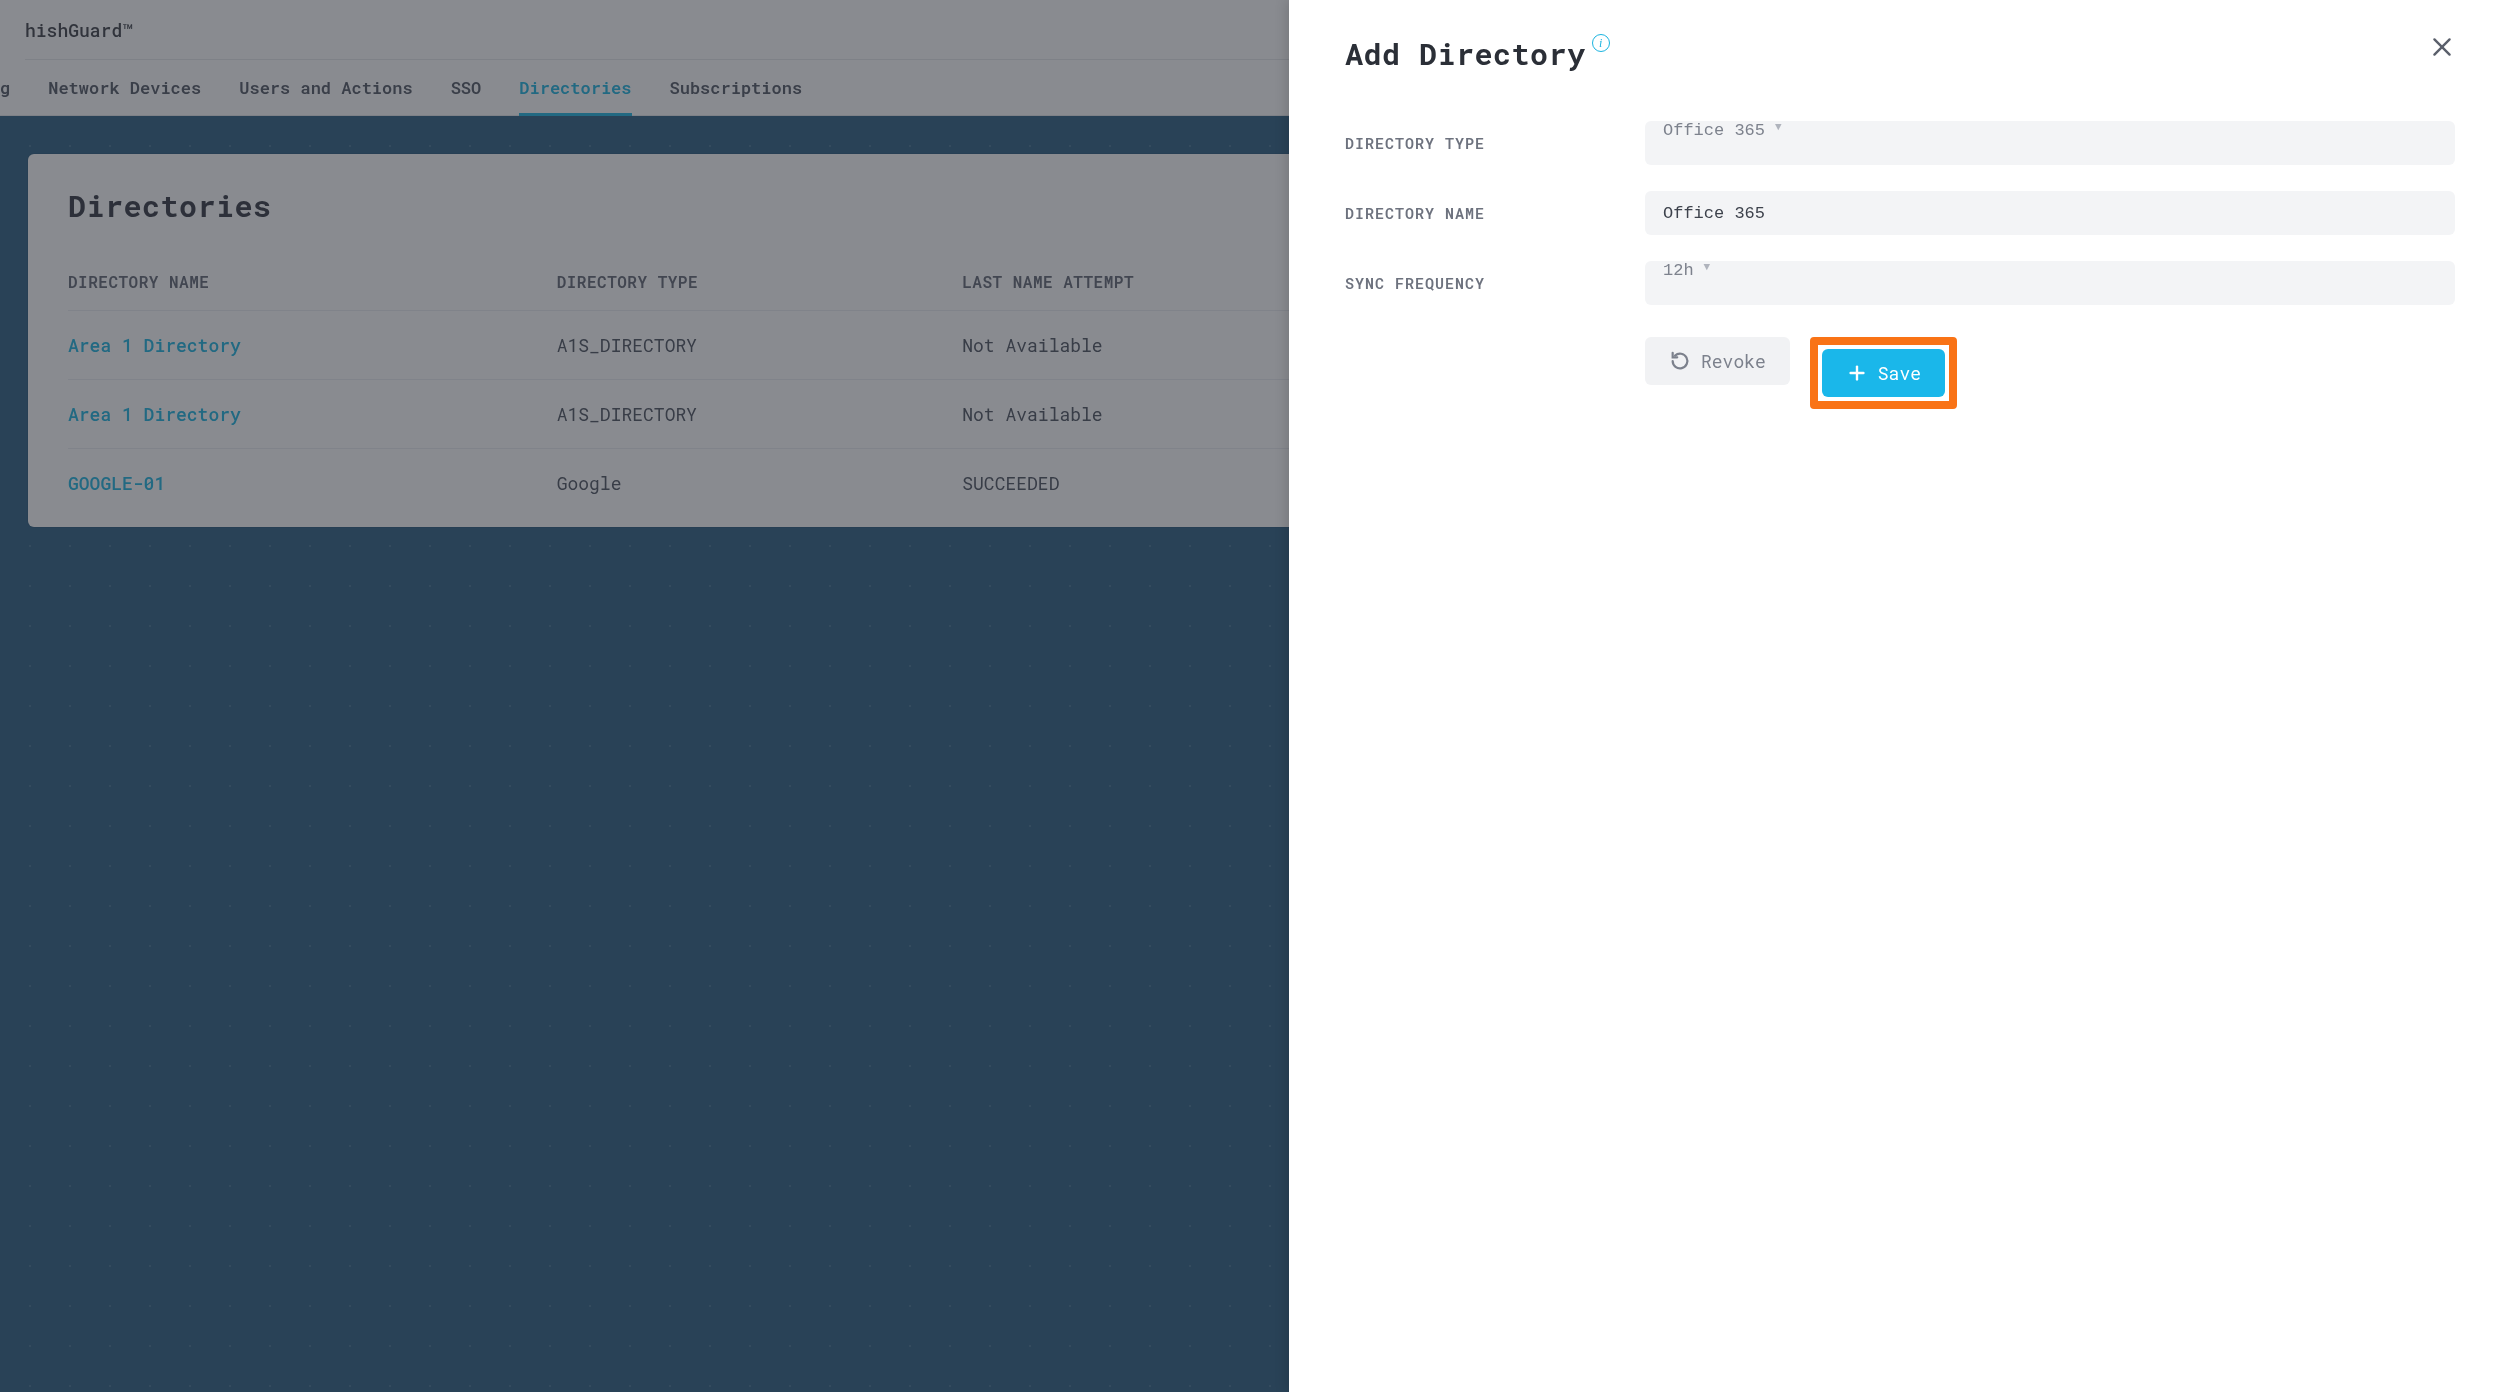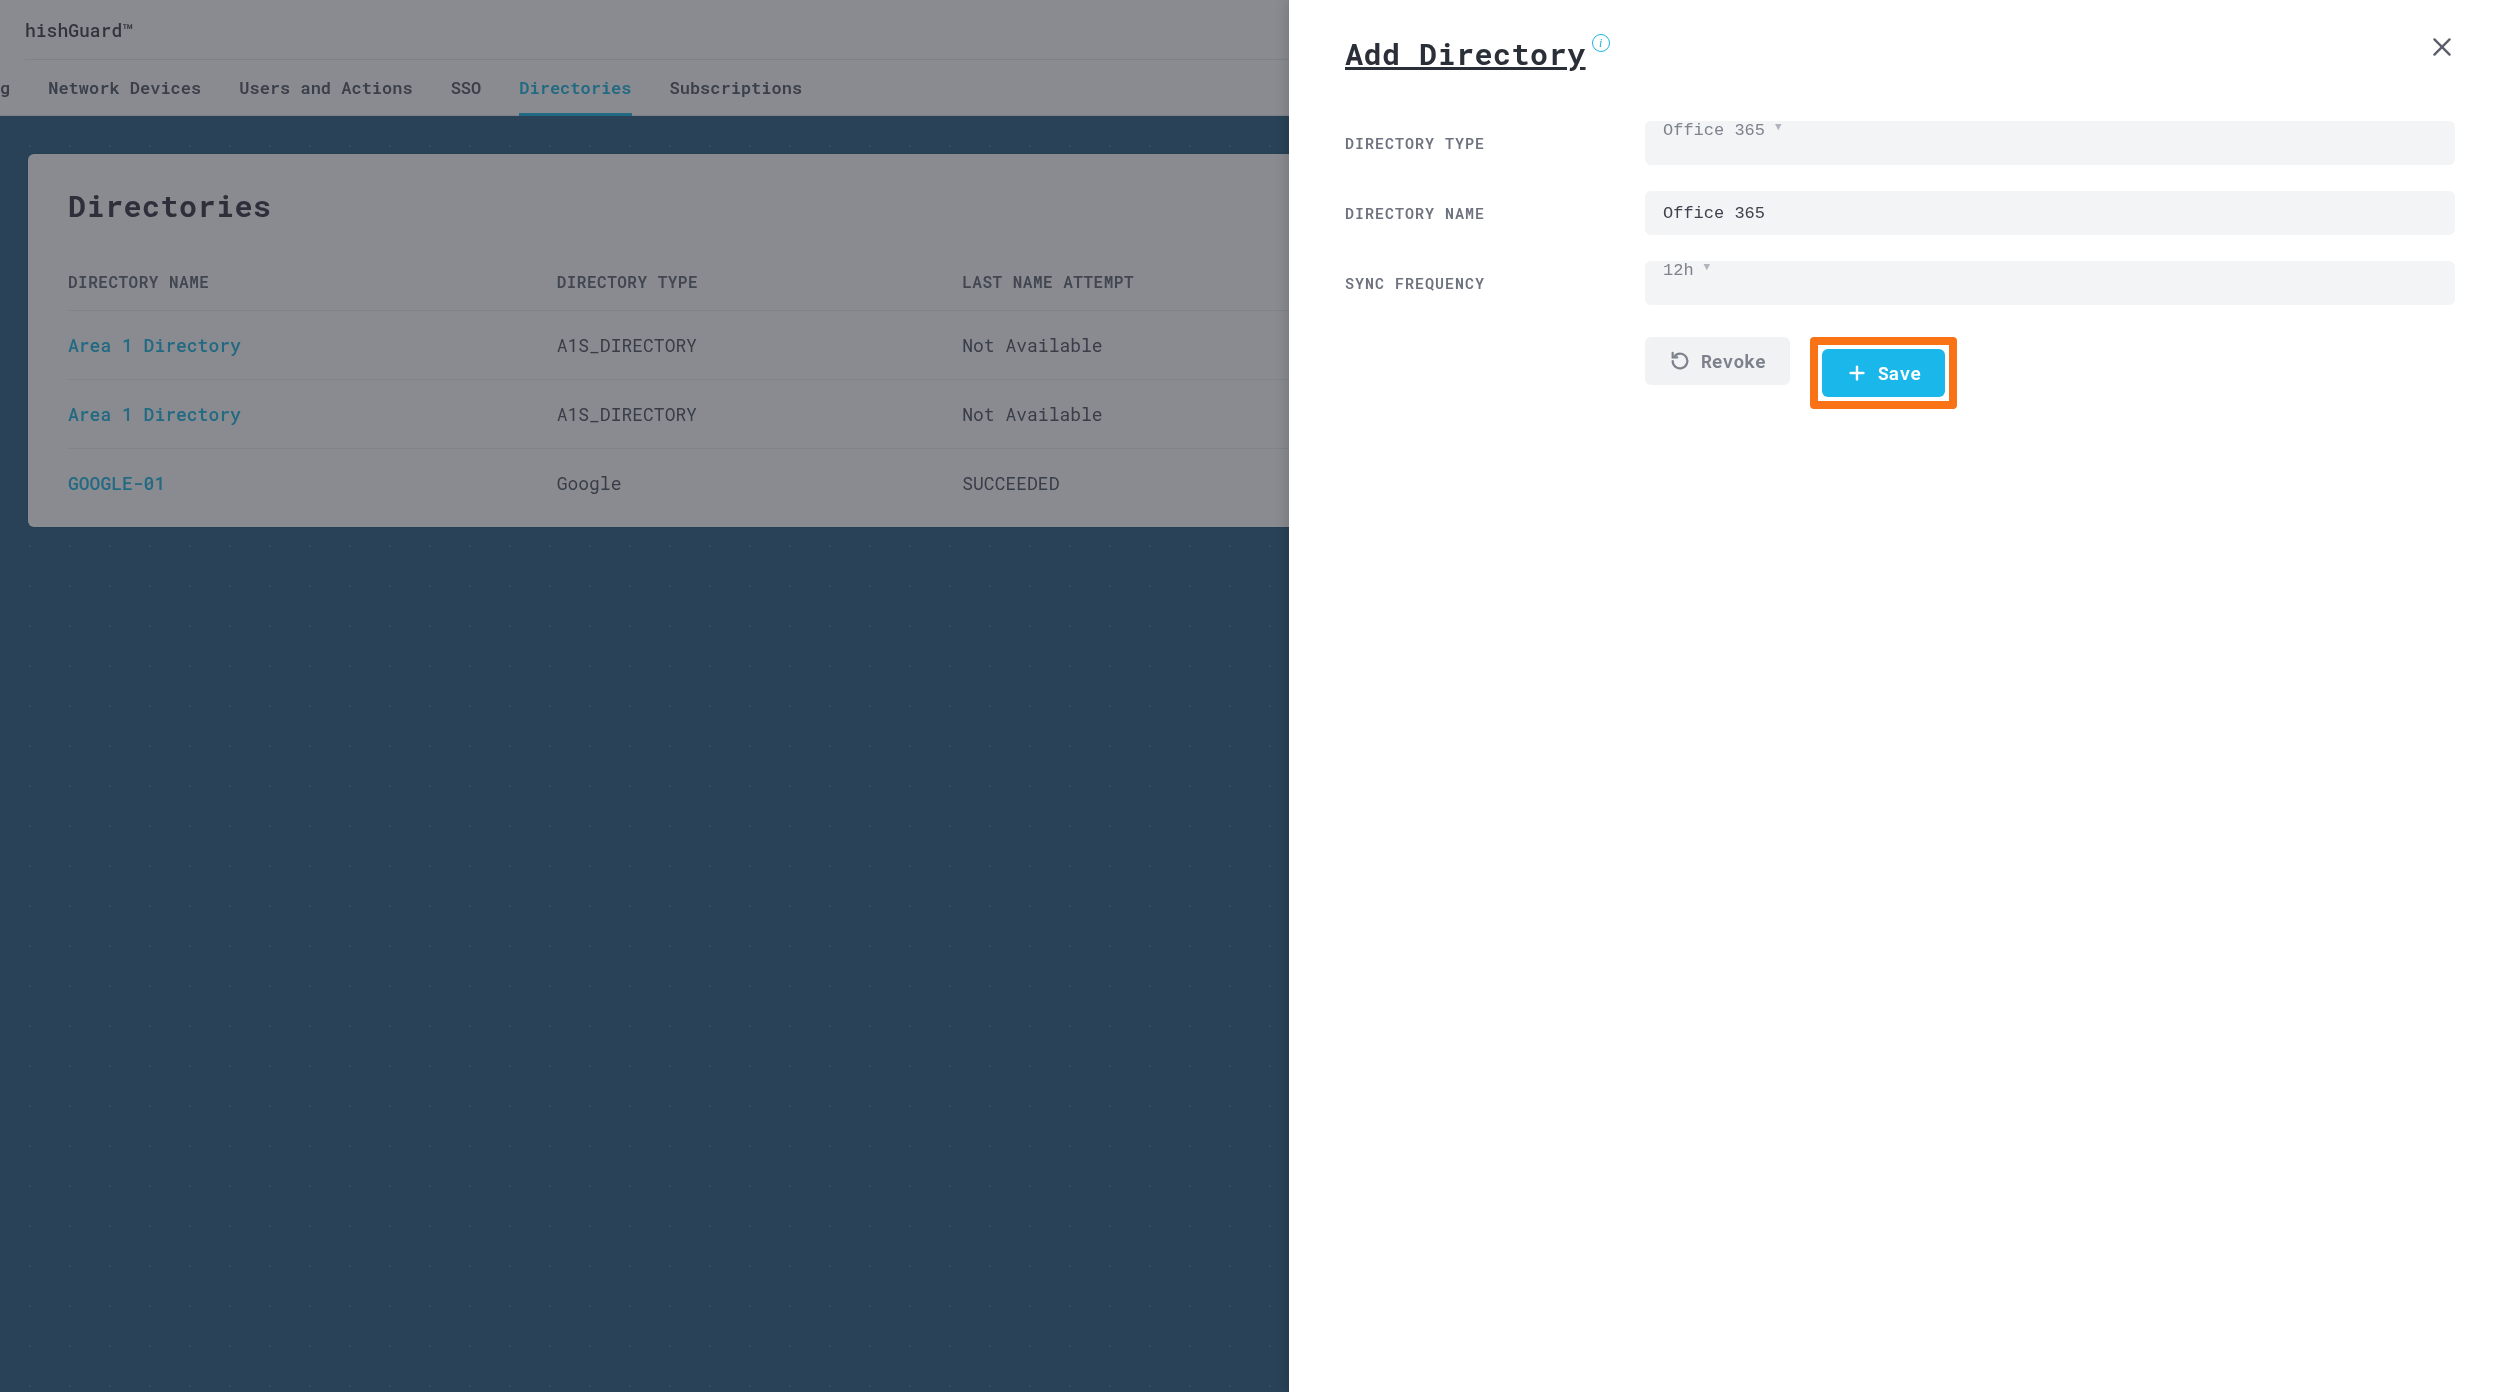--- a/index.html
+++ b/index.html
@@ -69,21 +69,21 @@
   .panel {
     position: absolute; top: 0; right: 0; bottom: 0;
     width: 1222px;
     background: #fff;
     box-shadow: -2px 0 12px rgba(0,0,0,0.15);
     display: flex; flex-direction: column;
     padding: 34px 56px;
   }
   .panel-header { display: flex; align-items: flex-start; justify-content: space-between; margin-bottom: 28px; }
   .panel-title-wrap { display: flex; align-items: flex-start; }
-  .panel-title { font-size: 30px; font-weight: 700; color: #2b2f37; letter-spacing: 0.5px; text-decoration: underline; }
+  .panel-title { font-size: 30px; font-weight: 700; color: #2b2f37; letter-spacing: 0.5px; }
   .info-badge {
     display: inline-flex; align-items: center; justify-content: center;
     width: 18px; height: 18px; margin-left: 6px; margin-top: 0;
     border: 1.5px solid #1bb4e0; border-radius: 50%;
     color: #1bb4e0; font-size: 12px; font-style: italic; font-family: Georgia, serif;
   }
   .close-btn { cursor: pointer; color: #5a5f6b; }
   .close-btn svg { width: 26px; height: 26px; }
 
   .form { display: flex; flex-direction: column; gap: 26px; margin-top: 20px; }
@@ -96,21 +96,21 @@
   }
   .select-field { color: #7d828d; justify-content: flex-start; gap: 10px; cursor: pointer; }
   .select-field .caret { font-size: 11px; color: #b0b4bd; }
   .input-field { outline: none; }
   .input-field::placeholder { color: #a8acb5; }
 
   .actions-row { display: flex; gap: 20px; margin-top: 6px; padding-left: 300px; }
   .btn {
     display: inline-flex; align-items: center; gap: 10px;
     height: 48px; padding: 0 24px; border-radius: 6px;
-    font-weight: 700; font-size: 18px; cursor: pointer; border: none; font-family: inherit;
+    font-weight: 400; font-size: 18px; cursor: pointer; border: none; font-family: inherit;
   }
   .btn-secondary { background: #f1f2f4; color: #7c818c; }
   .btn-primary   { background: #1ab7ea; color: #ffffff; }
   .btn svg { width: 22px; height: 22px; }
 
   .highlight-box {
     border: 8px solid #f97316; border-radius: 4px; padding: 4px;
   }
 </style>
 </head>

